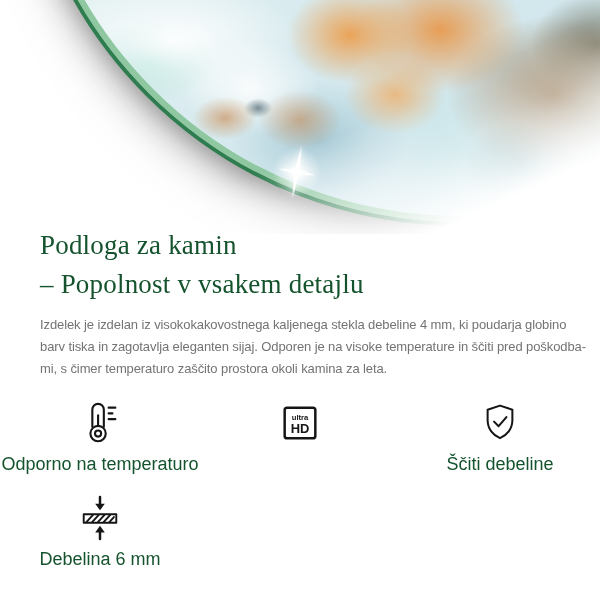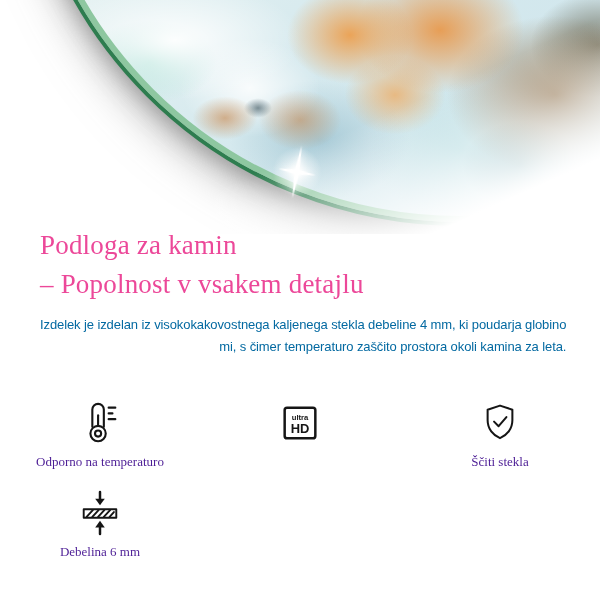--- a/index.html
+++ b/index.html
@@ -34,31 +34,31 @@
         box-sizing:border-box;border:4px solid #2e7d4f;}
   .sparkle{position:absolute;left:269px;top:144px;width:56px;height:56px;
         background:radial-gradient(circle, rgba(255,255,255,.95) 0%, rgba(255,255,255,0) 62%);}
   .sparkle svg{filter:drop-shadow(0 0 3px #fff);transform:rotate(10deg);}
   .hero-fade{position:absolute;inset:0;
         background:linear-gradient(156deg, rgba(255,255,255,0) 57%, #ffffff 85%);}
 
   
   .title{position:absolute;left:40px;top:226px;
         font-family:"Liberation Serif","DejaVu Serif",serif;
-        font-size:27px;line-height:39px;color:#ec4899;letter-spacing:.2px;}
+        font-size:27px;line-height:39px;color:#14532d;letter-spacing:.2px;}
   .intro{position:absolute;left:40px;top:314px;font-size:13px;line-height:21.8px;
-        color:#0369a1;letter-spacing:-.1px;text-align:right;}
+        color:#737373;letter-spacing:-.1px;}
   .intro div{white-space:nowrap;}
 
   
   .features{position:absolute;left:0;top:398px;width:600px;
         display:grid;grid-template-columns:repeat(3,1fr);row-gap:18px;}
   .feature{display:flex;flex-direction:column;align-items:center;}
   .icon-box{height:50px;display:flex;align-items:center;justify-content:flex-end;}
-  .feature-label{margin-top:6px;font-size:13px;color:#4c1d95;font-family:Liberation Serif, serif;}
+  .feature-label{margin-top:6px;font-size:18px;color:#14532d;}
   .icon-stroke{stroke:#151515;fill:none;stroke-width:2.2;stroke-linecap:round;stroke-linejoin:round;}
   .icon-fill{fill:#151515;stroke:none;}
   .hd-text{fill:#151515;font-family:"Liberation Sans",sans-serif;font-weight:bold;text-anchor:middle;}
   .stripes{width:38px;height:38px;
         background:repeating-linear-gradient(135deg,#161616 0 4px, transparent 4px 9.5px);
         clip-path:polygon(0 100%,100% 0,100% 100%);}
 </style>
 </head>
 <body>
 
@@ -77,20 +77,21 @@
     <div class="hero-fade"></div>
   </div>
 
   <div class="title">
     <div>Podloga za kamin</div>
     <div>– Popolnost v vsakem detajlu</div>
   </div>
 
   <div class="intro">
     <div>Izdelek je izdelan iz visokokakovostnega kaljenega stekla debeline 4 mm, ki poudarja globino</div>
+    <div>barv tiska in zagotavlja eleganten sijaj. Odporen je na visoke temperature in ščiti pred poškodba-</div>
     <div>mi, s čimer temperaturo zaščito prostora okoli kamina za leta.</div>
   </div>
 
   <div class="features">
 
     <div class="feature">
       <div class="icon-box">
         <svg width="46" height="46" viewBox="0 0 48 48">
           <path class="icon-stroke" d="M16 28 V10 a6 6 0 0 1 12 0 V28"></path>
           <circle class="icon-stroke" cx="22" cy="35" r="8"></circle>
@@ -112,21 +113,21 @@
       </div>
     </div>
 
     <div class="feature">
       <div class="icon-box">
         <svg width="44" height="46" viewBox="0 0 48 48">
           <path class="icon-stroke" d="M24 5 L37.5 9.5 V21 C37.5 30.5 31.5 37.5 24 40.5 C16.5 37.5 10.5 30.5 10.5 21 V9.5 Z"></path>
           <path class="icon-stroke" d="M17.5 22.5 L22.5 27.5 L31 17.5"></path>
         </svg>
       </div>
-      <div class="feature-label">Ščiti stekla</div>
+      <div class="feature-label">Ščiti debeline</div>
     </div>
 
 
 
     <div class="feature">
       <div class="icon-box">
         <svg width="46" height="48" viewBox="0 0 48 48">
           <rect class="icon-stroke" x="7" y="20" width="34" height="9" style="stroke-width:2"></rect>
           <path class="icon-stroke" style="stroke-width:2" d="M10 28 L16.5 21 M16 28 L22.5 21 M22 28 L28.5 21 M28 28 L34.5 21 M34 28 L38.5 23"></path>
           <path class="icon-stroke" style="stroke-width:2.6" d="M24 2 V9"></path>

